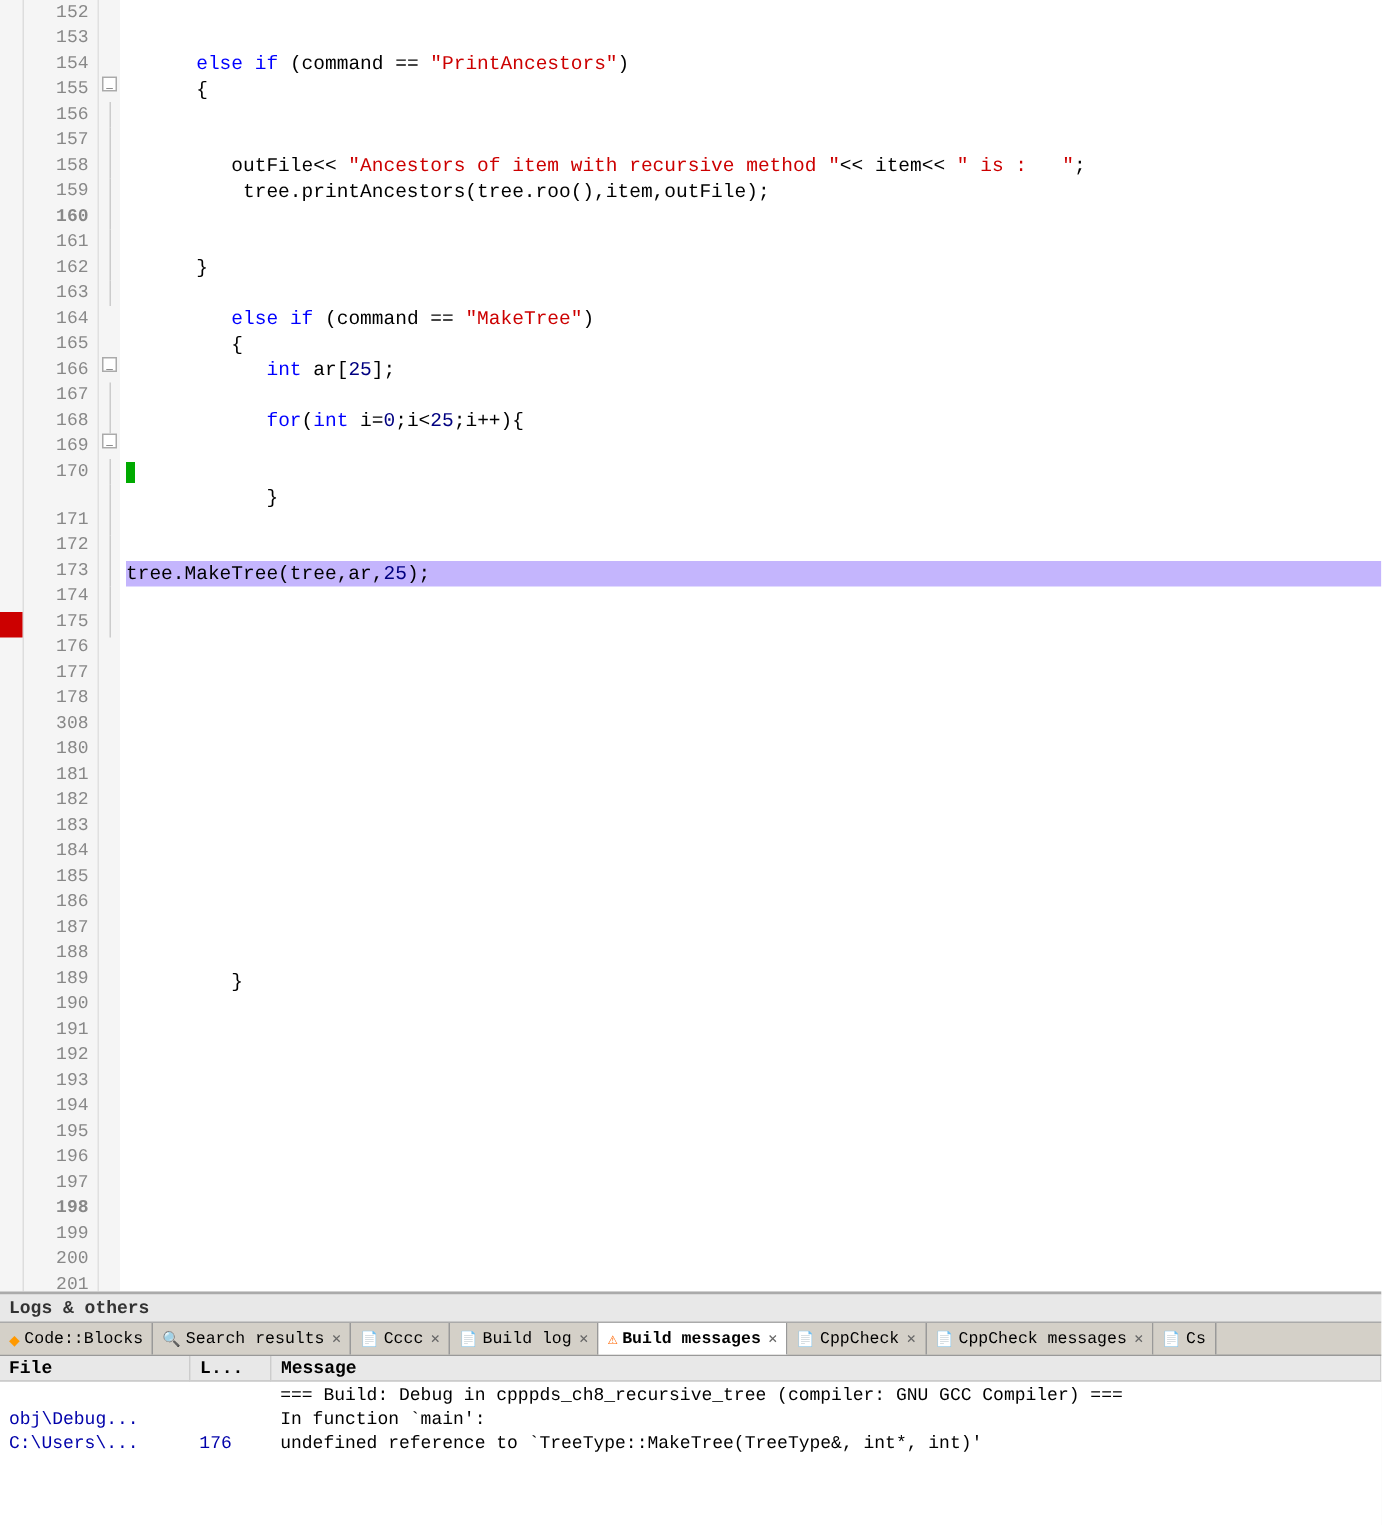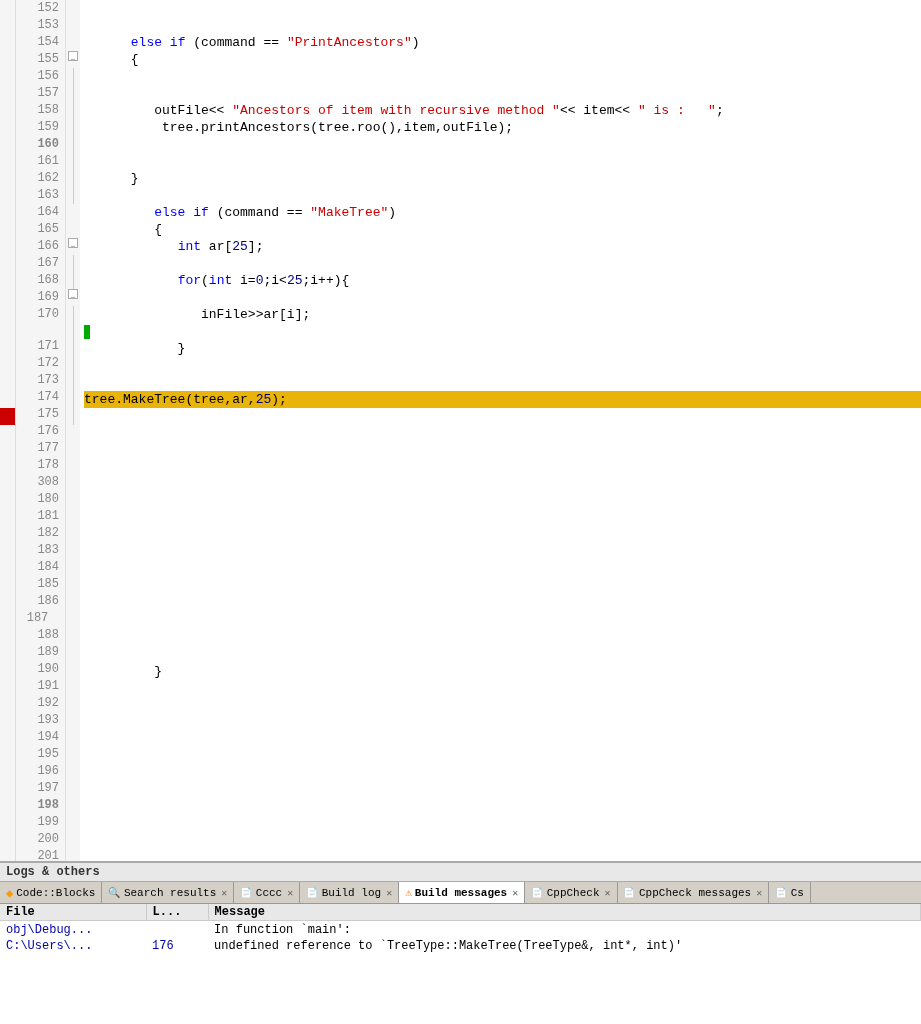--- a/index.html
+++ b/index.html
@@ -275,21 +275,21 @@
         <div class="line-number-row" style="height: 17px; line-height: 17px;">177</div>
         <div class="line-number-row" style="height: 17px; line-height: 17px;">178</div>
         <div class="line-number-row" style="height: 17px; line-height: 17px;">308</div>
         <div class="line-number-row" style="height: 17px; line-height: 17px;">180</div>
         <div class="line-number-row" style="height: 17px; line-height: 17px;">181</div>
         <div class="line-number-row" style="height: 17px; line-height: 17px;">182</div>
         <div class="line-number-row" style="height: 17px; line-height: 17px;">183</div>
         <div class="line-number-row" style="height: 17px; line-height: 17px;">184</div>
         <div class="line-number-row" style="height: 17px; line-height: 17px;">185</div>
         <div class="line-number-row" style="height: 17px; line-height: 17px;">186</div>
-        <div class="line-number-row" style="height: 17px; line-height: 17px; text-align: center;">187</div>
+        <div class="line-number-row" style="height: 17px; line-height: 17px;">187</div>
         <div class="line-number-row" style="height: 17px; line-height: 17px;">188</div>
         <div class="line-number-row" style="height: 17px; line-height: 17px;">189</div>
         <div class="line-number-row" style="height: 17px; line-height: 17px;">190</div>
         <div class="line-number-row" style="height: 17px; line-height: 17px;">191</div>
         <div class="line-number-row" style="height: 17px; line-height: 17px;">192</div>
         <div class="line-number-row" style="height: 17px; line-height: 17px;">193</div>
         <div class="line-number-row" style="height: 17px; line-height: 17px;">194</div>
         <div class="line-number-row" style="height: 17px; line-height: 17px;">195</div>
         <div class="line-number-row" style="height: 17px; line-height: 17px;">196</div>
         <div class="line-number-row" style="height: 17px; line-height: 17px;">197</div>
@@ -364,26 +364,25 @@
         <div class="code-line"></div>
         <div class="code-line"></div>
         <div class="code-line">      }</div>
         <div class="code-line"></div>
         <div class="code-line">         <span class="kw">else</span> <span class="kw">if</span> (command == <span class="str">"MakeTree"</span>)</div>
         <div class="code-line">         {</div>
         <div class="code-line">            <span class="kw">int</span> ar[<span class="num">25</span>];</div>
         <div class="code-line"></div>
         <div class="code-line">            <span class="kw">for</span>(<span class="kw">int</span> i=<span class="num">0</span>;i&lt;<span class="num">25</span>;i++){</div>
         <div class="code-line"></div>
-        <div class="code-line">               inFile&gt;&gt;ar[i];</div>
         <div class="code-line"><span style="display:inline-block;width:6px;height:14px;background:#00aa00;margin-right:2px;vertical-align:middle;"></span></div>
         <div class="code-line">            }</div>
         <div class="code-line"></div>
         <div class="code-line"></div>
-        <div class="code-line" style="background: #eab308;">tree.MakeTree(tree,ar,<span class="num">25</span>);</div>
+        <div class="code-line" style="background: #c4b5fd;">tree.MakeTree(tree,ar,<span class="num">25</span>);</div>
         <div class="code-line"></div>
         <div class="code-line"></div>
         <div class="code-line"></div>
         <div class="code-line"></div>
         <div class="code-line"></div>
         <div class="code-line"></div>
         <div class="code-line"></div>
         <div class="code-line"></div>
         <div class="code-line"></div>
         <div class="code-line"></div>
@@ -453,20 +452,25 @@
   <div class="output-area">
     <table class="output-table">
       <thead>
         <tr>
           <th id="col-file-header">File</th>
           <th id="col-line-header">L...</th>
           <th id="col-message-header">Message</th>
         </tr>
       </thead>
       <tbody id="output-body">
+          <tr>
+            <td style="color: rgb(0, 0, 170);"></td>
+            <td style="color: rgb(0, 0, 170);"></td>
+            <td>=== Build: Debug in cpppds_ch8_recursive_tree (compiler: GNU GCC Compiler) ===</td>
+          </tr>
           <tr>
             <td style="color: rgb(0, 0, 170);">obj\Debug...</td>
             <td style="color: rgb(0, 0, 170);"></td>
             <td>In function `main':</td>
           </tr>
           <tr>
             <td style="color: rgb(0, 0, 170);">C:\Users\...</td>
             <td style="color: rgb(0, 0, 170);">176</td>
             <td>undefined reference to `TreeType::MakeTree(TreeType&amp;, int*, int)'</td>
           </tr>

